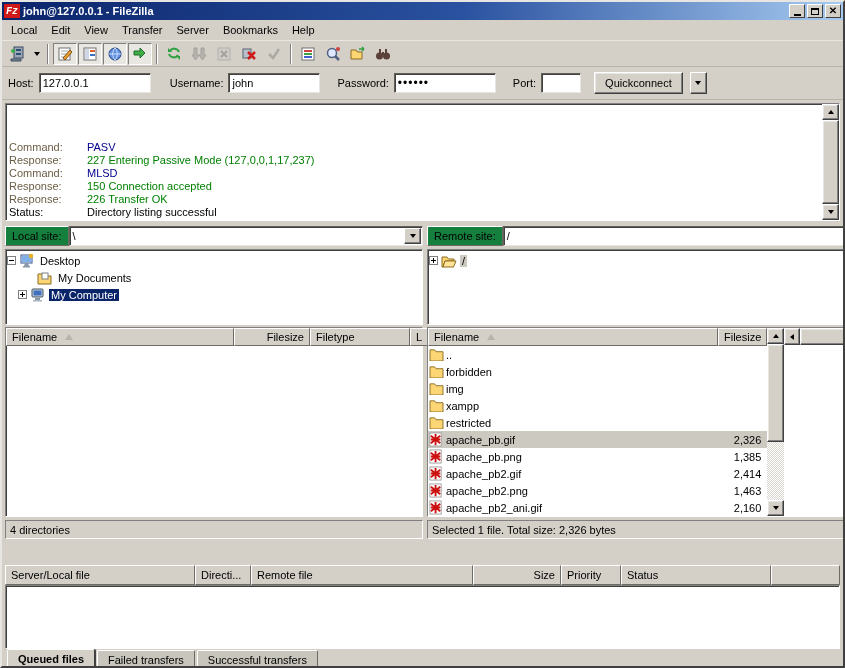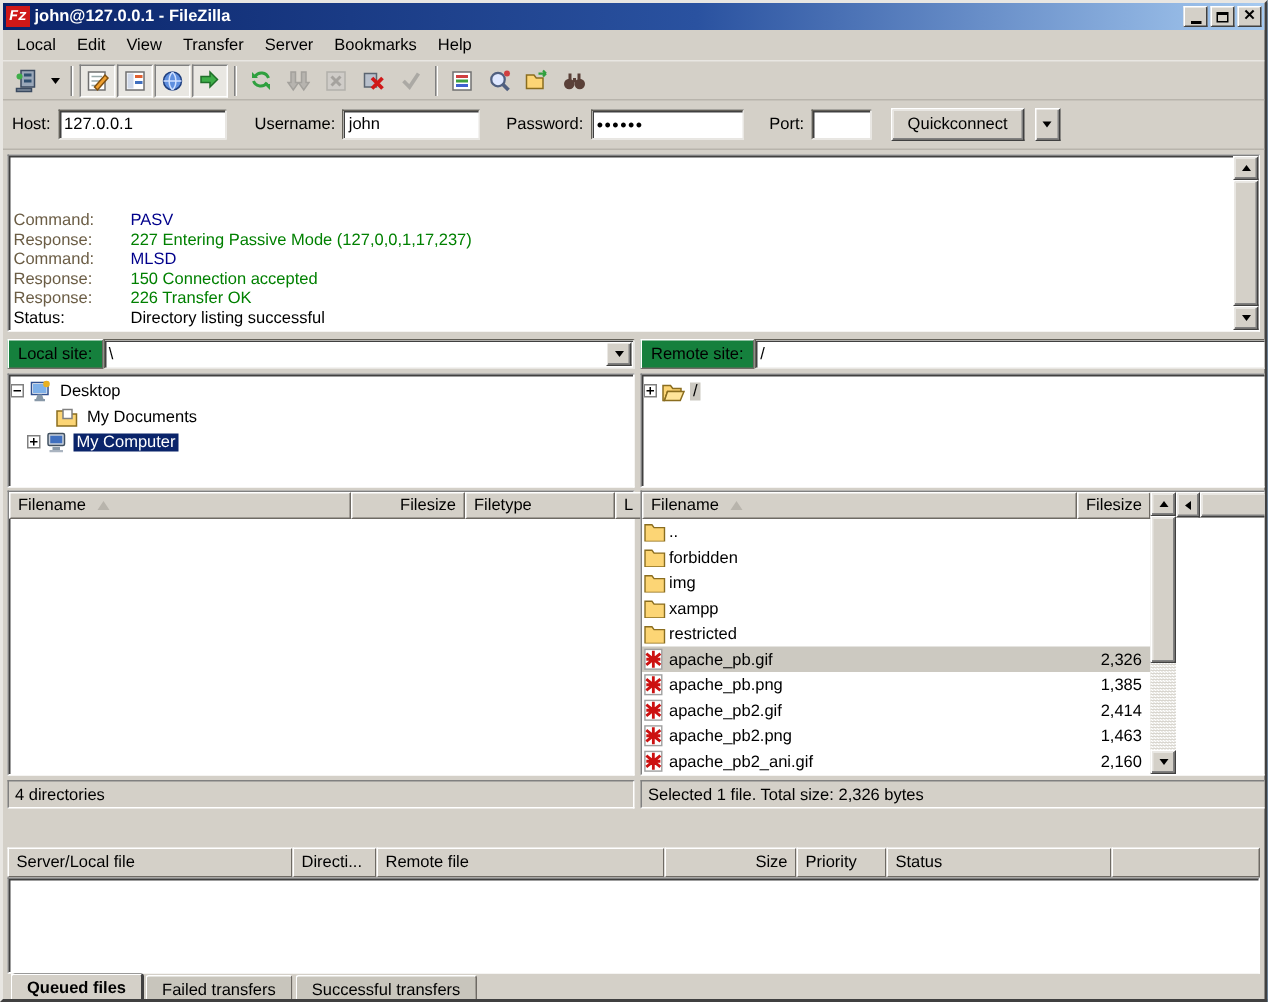--- a/index.html
+++ b/index.html
@@ -633,21 +633,21 @@
   </div>
 
   <div class="queue">
     <div class="queue-hdr">
       <div class="hdr-cell" style="width:190px">
           <span>Server/Local file</span>
         </div>
       <div class="hdr-cell" style="width:56px">
           <span>Directi...</span>
         </div>
-      <div class="hdr-cell" style="width:192px">
+      <div class="hdr-cell" style="width:222px">
           <span>Remote file</span>
         </div>
       <div class="hdr-cell hdr-right" style="width:88px">
           <span>Size</span>
         </div>
       <div class="hdr-cell" style="width:60px">
           <span>Priority</span>
         </div>
       <div class="hdr-cell" style="width:150px">
           <span>Status</span>

